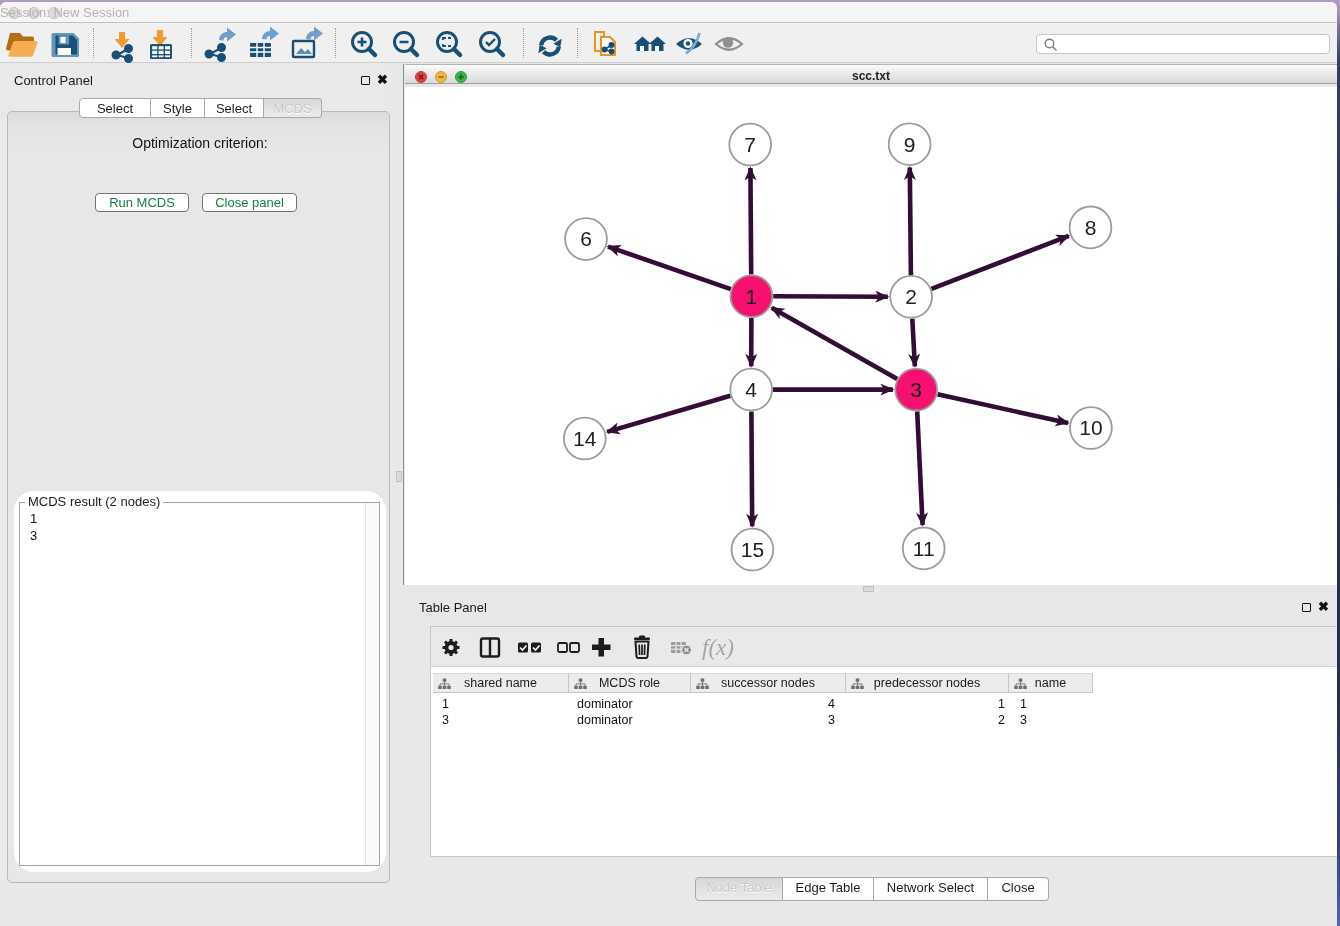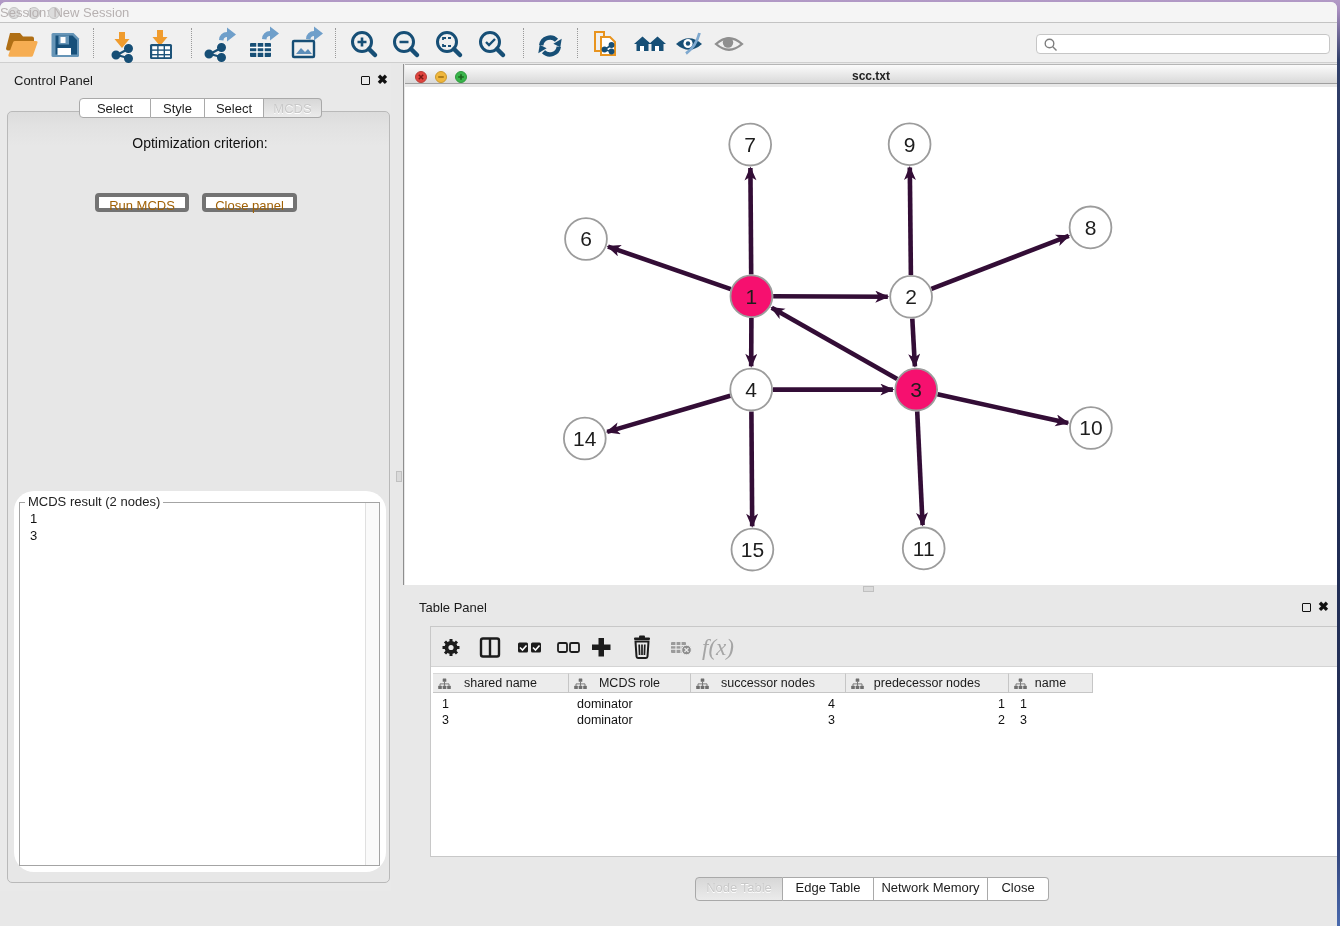--- a/index.html
+++ b/index.html
@@ -27,21 +27,21 @@
 .ptitle { font-size:13px; color:#1a1a1a; }
 .floatbox { position:absolute; width:9px; height:9px; border:1.5px solid #111; border-radius:1px; }
 .closex { position:absolute; font-size:13px; font-weight:bold; color:#111; }
 #cptabs { position:absolute; left:79px; top:35px; height:20px; width:243px; display:flex; }
 .tabseg { font-size:13px; color:#1c1c1c; background:#fff; border:1px solid #a9a9a9; border-left:none; text-align:center; line-height:19px; }
 .tabseg.first { border-left:1px solid #a9a9a9; border-radius:4px 0 0 4px; }
 .tabseg.dis { background:linear-gradient(180deg,#d7d7d7,#ebebeb); color:#c9c9c9; text-shadow:0 1px 0 #fff; border-radius:0 4px 4px 0; }
 #cpcontent { position:absolute; left:7px; top:48px; width:383px; height:772px; background:linear-gradient(180deg,#dcdcdc 0px,#e2e2e2 14px,#e7e7e7 34px,#e7e7e7 100%); border:1px solid #b9b9b9; border-radius:5px; }
 #optlabel { position:absolute; left:10px; top:72px; width:380px; text-align:center; font-size:14px; color:#111; }
 #combo { position:absolute; left:44px; top:95px; width:310px; height:20px; background:#fff; border:1px solid #b5b5b5; border-radius:5px; font-size:13.5px; color:#111; line-height:18px; padding-left:13px; }
-.btn { position:absolute; top:130px; height:19px; background:#fff; border:4px solid #737373; border-radius:4px; font-size:13px; color:#a16207; text-align:center; line-height:17px; }
+.btn { position:absolute; top:130px; height:19px; background:#fff; border:1px solid #737373; border-radius:4px; font-size:13px; color:#15803d; text-align:center; line-height:17px; }
 #mcdsbox { position:absolute; left:14px; top:428px; width:372px; height:381px; background:#fff;border-radius:20px; }
 #mcdsborder { position:absolute; left:5px; top:11px; right:6px; bottom:6px; border:1px solid #a4a4a4; }
 #mcdstitle { position:absolute; left:11px; top:3px; background:#fff; padding:0 3px; font-size:13px; color:#222; }
 #mcdsscroll { position:absolute; right:7px; top:12px; bottom:7px; width:14px; background:#fafafa; border-left:1px solid #e0e0e0; }
 .mcdsitem { position:absolute; left:16px; font-size:13px; color:#111; }
 
 #netframe { position:absolute; left:403px; top:62px; width:934px; height:521px; border-left:1px solid #8e8e8e; }
 #nettitle { position:absolute; left:1px; top:0; right:0; height:20px; background:linear-gradient(180deg,#fbfbfb,#d9d9d9); border-top:1px solid #b5b5b5; border-bottom:1px solid #9f9f9f; }
 .mac { position:absolute; top:6px; width:12px; height:12px; border-radius:50%; }
 #netcanvas { position:absolute; left:1px; top:23px; right:0; bottom:0; background:#fff; }
@@ -443,21 +443,21 @@
         <span class="tcell" style="left:9px;">3</span>
         <span class="tcell" style="left:144px;">dominator</span>
         <span class="tcell" style="left:310px;width:92px;text-align:right;">3</span>
         <span class="tcell" style="left:480px;width:92px;text-align:right;">2</span>
         <span class="tcell" style="left:587px;">3</span>
       </div>
     </div>
     <div id="btabs">
       <div class="tabseg first dis2" style="width:88px;background:linear-gradient(180deg,#d7d7d7,#ebebeb);color:#c9c9c9;text-shadow:0 1px 0 #fff;border-radius:4px 0 0 4px;">Node Table</div>
       <div class="tabseg" style="width:91px;">Edge Table</div>
-      <div class="tabseg" style="width:114px;">Network Memory</div>
+      <div class="tabseg" style="width:114px;">Network Select</div>
       <div class="tabseg" style="width:61px;border-radius:0 4px 4px 0;">Close</div>
     </div>
   </div>
 
   <div style="position:absolute;left:396px;top:469px;width:6px;height:11px;background:#dadada;border:1px solid #c0c0c0;"></div>
   <div style="position:absolute;left:863px;top:584px;width:11px;height:6px;background:#dadada;border:1px solid #c0c0c0;"></div>
 
 </div>
 
 </body></html>

